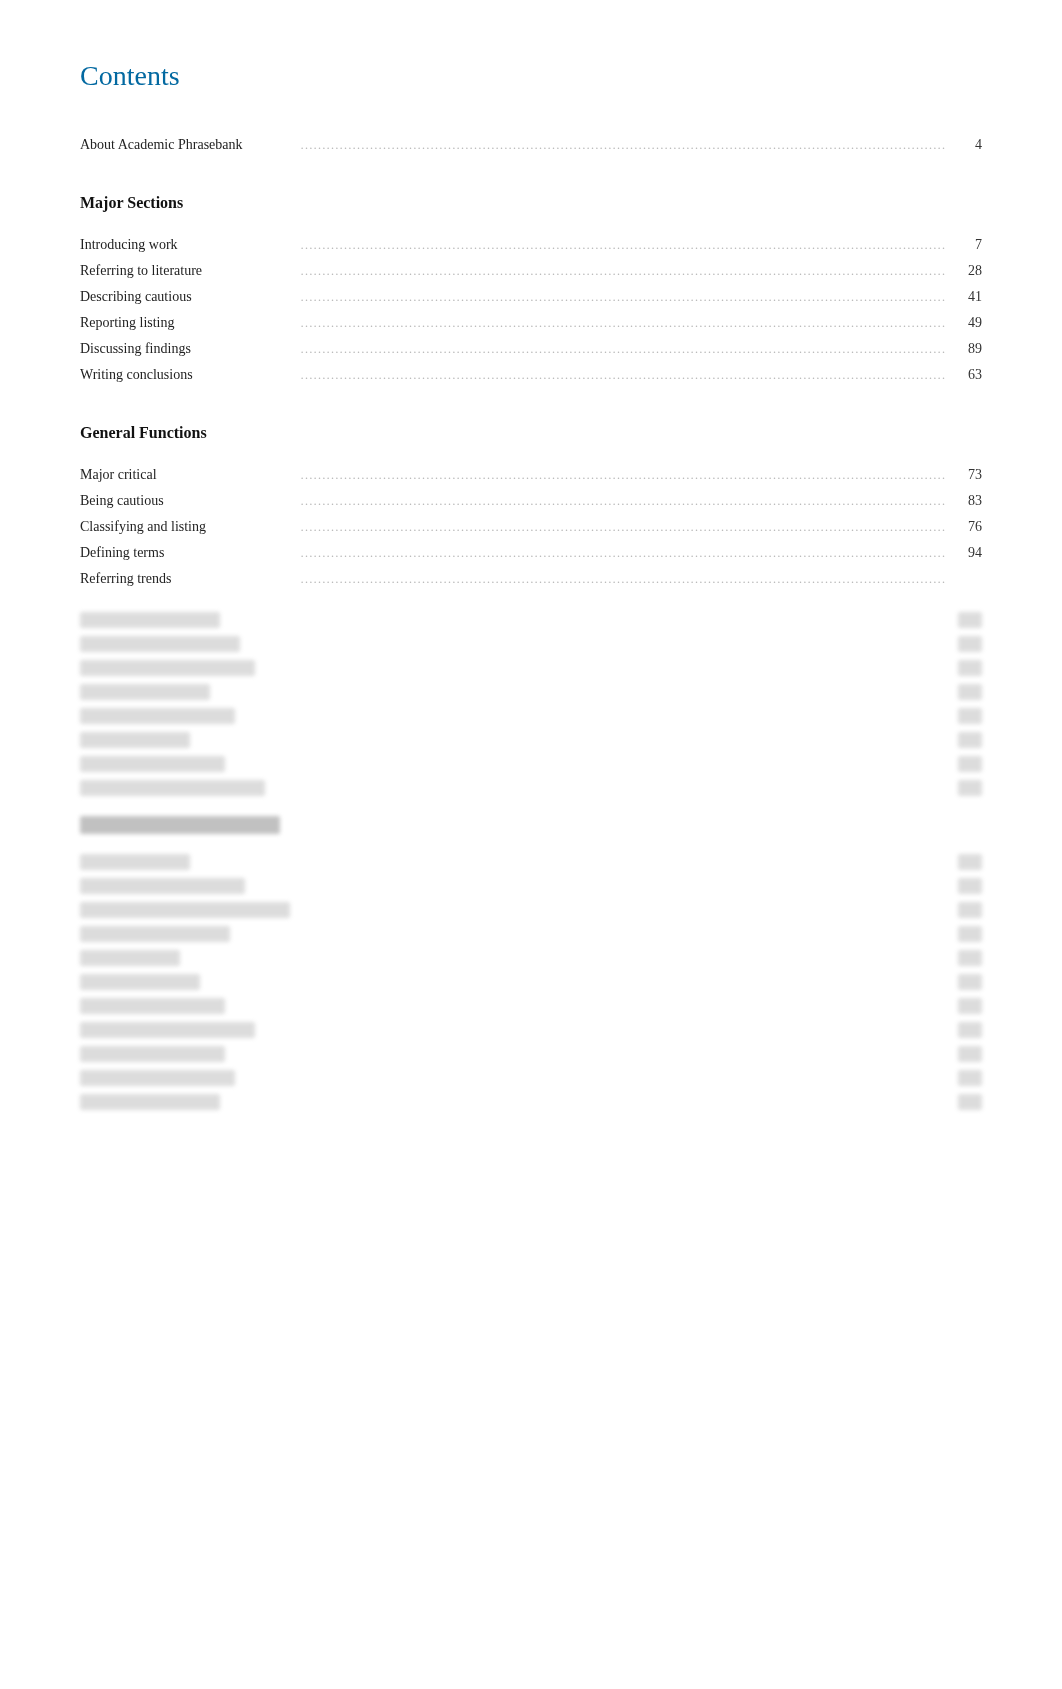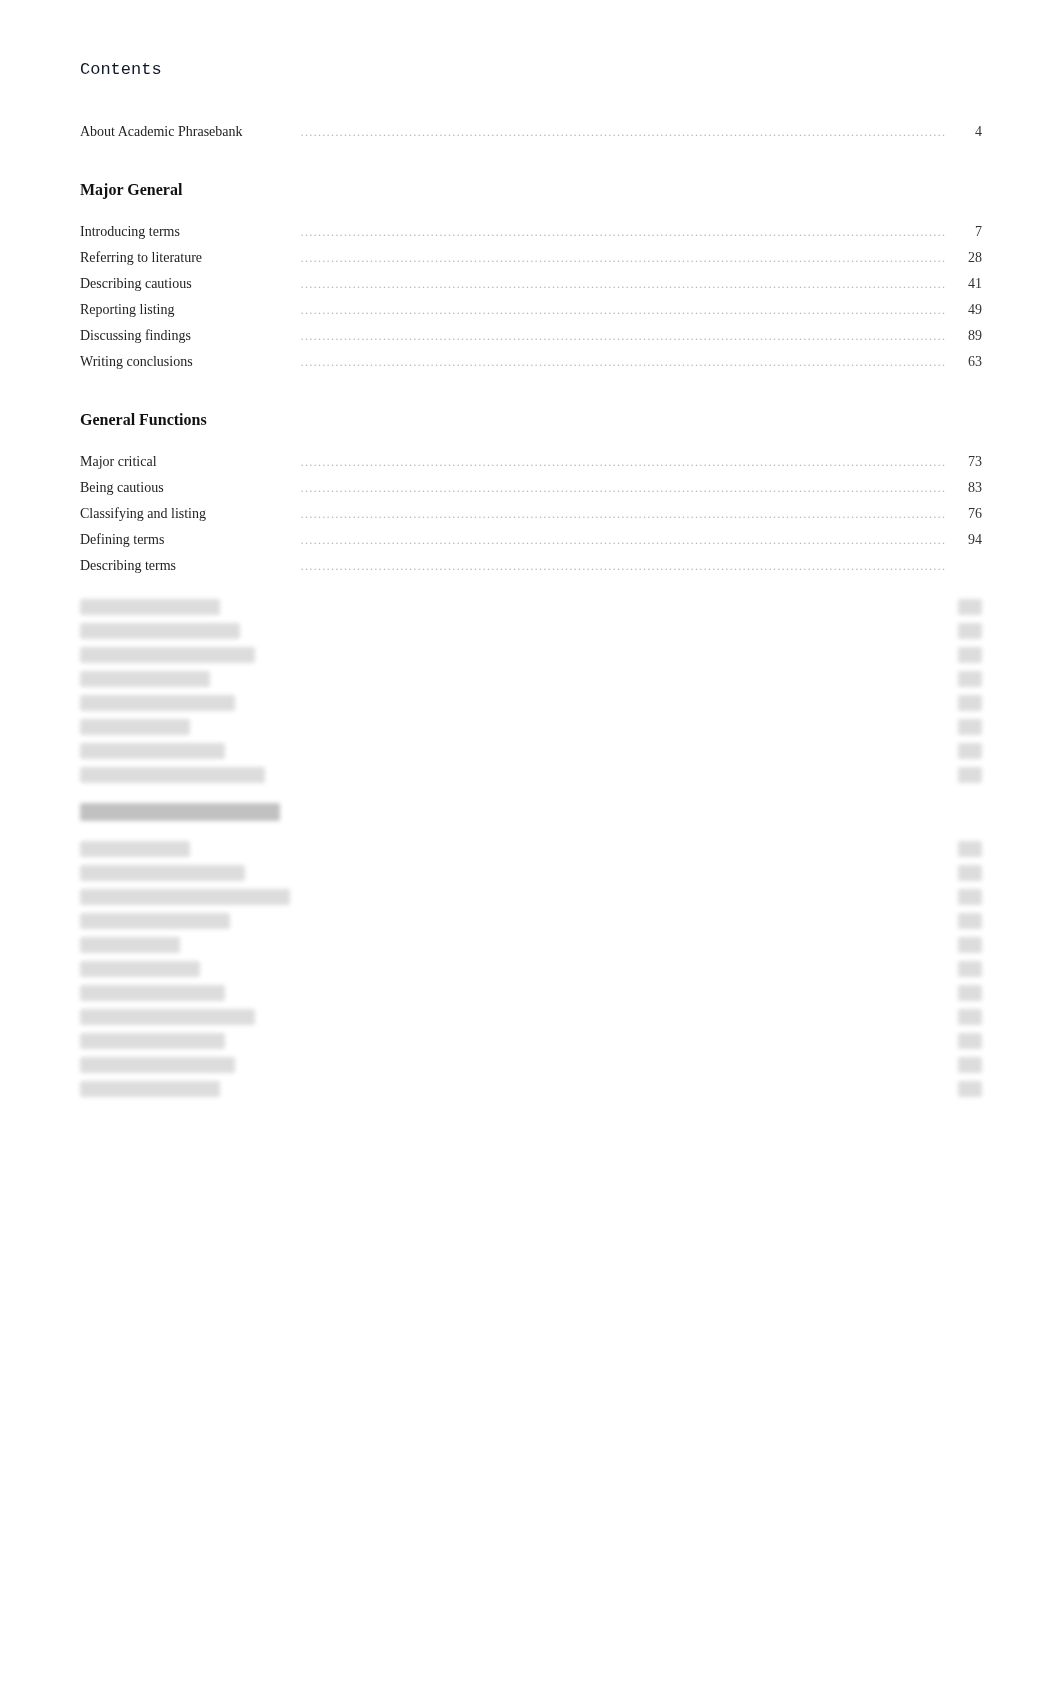--- a/index.html
+++ b/index.html
@@ -11,25 +11,24 @@
     body {
       background: #ffffff;
       font-family: Georgia, 'Times New Roman', serif;
       width: 1062px;
       min-height: 1689px;
       padding: 60px 80px;
       color: #222;
     }
 
     .page-title {
-      font-size: 17px;
+      font-size: 28px;
       font-weight: normal;
       margin-bottom: 40px;
-      color: #0f172a;
-      font-family: Liberation Mono, monospace;
+      color: #0369a1;
     }
 
     .toc-entry {
       display: flex;
       align-items: flex-end;
       margin-bottom: 0px;
       font-size: 14px;
       line-height: 26px;
     }
 
@@ -122,25 +121,25 @@
 <body>
 
 <h1 class="page-title">Contents</h1>
 
 <div class="toc-entry about-entry">
   <span class="toc-label">About Academic Phrasebank</span>
   <span class="toc-dots"></span>
   <span class="toc-page">4</span>
 </div>
 
-<div class="section-heading">Major General</div>
+<div class="section-heading">Major Sections</div>
 
 <div id="major-sections-list">
     <div class="toc-entry">
-      <span class="toc-label">Introducing terms</span>
+      <span class="toc-label">Introducing work</span>
       <span class="toc-dots"></span>
       <span class="toc-page">7</span>
     </div>
     <div class="toc-entry">
       <span class="toc-label">Referring to literature</span>
       <span class="toc-dots"></span>
       <span class="toc-page">28</span>
     </div>
     <div class="toc-entry">
       <span class="toc-label">Describing cautious</span>
@@ -181,21 +180,21 @@
       <span class="toc-label">Classifying and listing</span>
       <span class="toc-dots"></span>
       <span class="toc-page">76</span>
     </div>
     <div class="toc-entry">
       <span class="toc-label">Defining terms</span>
       <span class="toc-dots"></span>
       <span class="toc-page">94</span>
     </div>
     <div class="toc-entry">
-      <span class="toc-label">Describing terms</span>
+      <span class="toc-label">Referring trends</span>
       <span class="toc-dots"></span>
       <span class="toc-page"></span>
     </div>
   </div>
 
 <div class="blurred-section" id="blurred-section-1">
     <div class="blurred-entry">
       <div class="blurred-row" style="width:140px; margin-bottom:0;"></div>
       <div style="flex:1"></div>
       <div class="blurred-page"></div>

